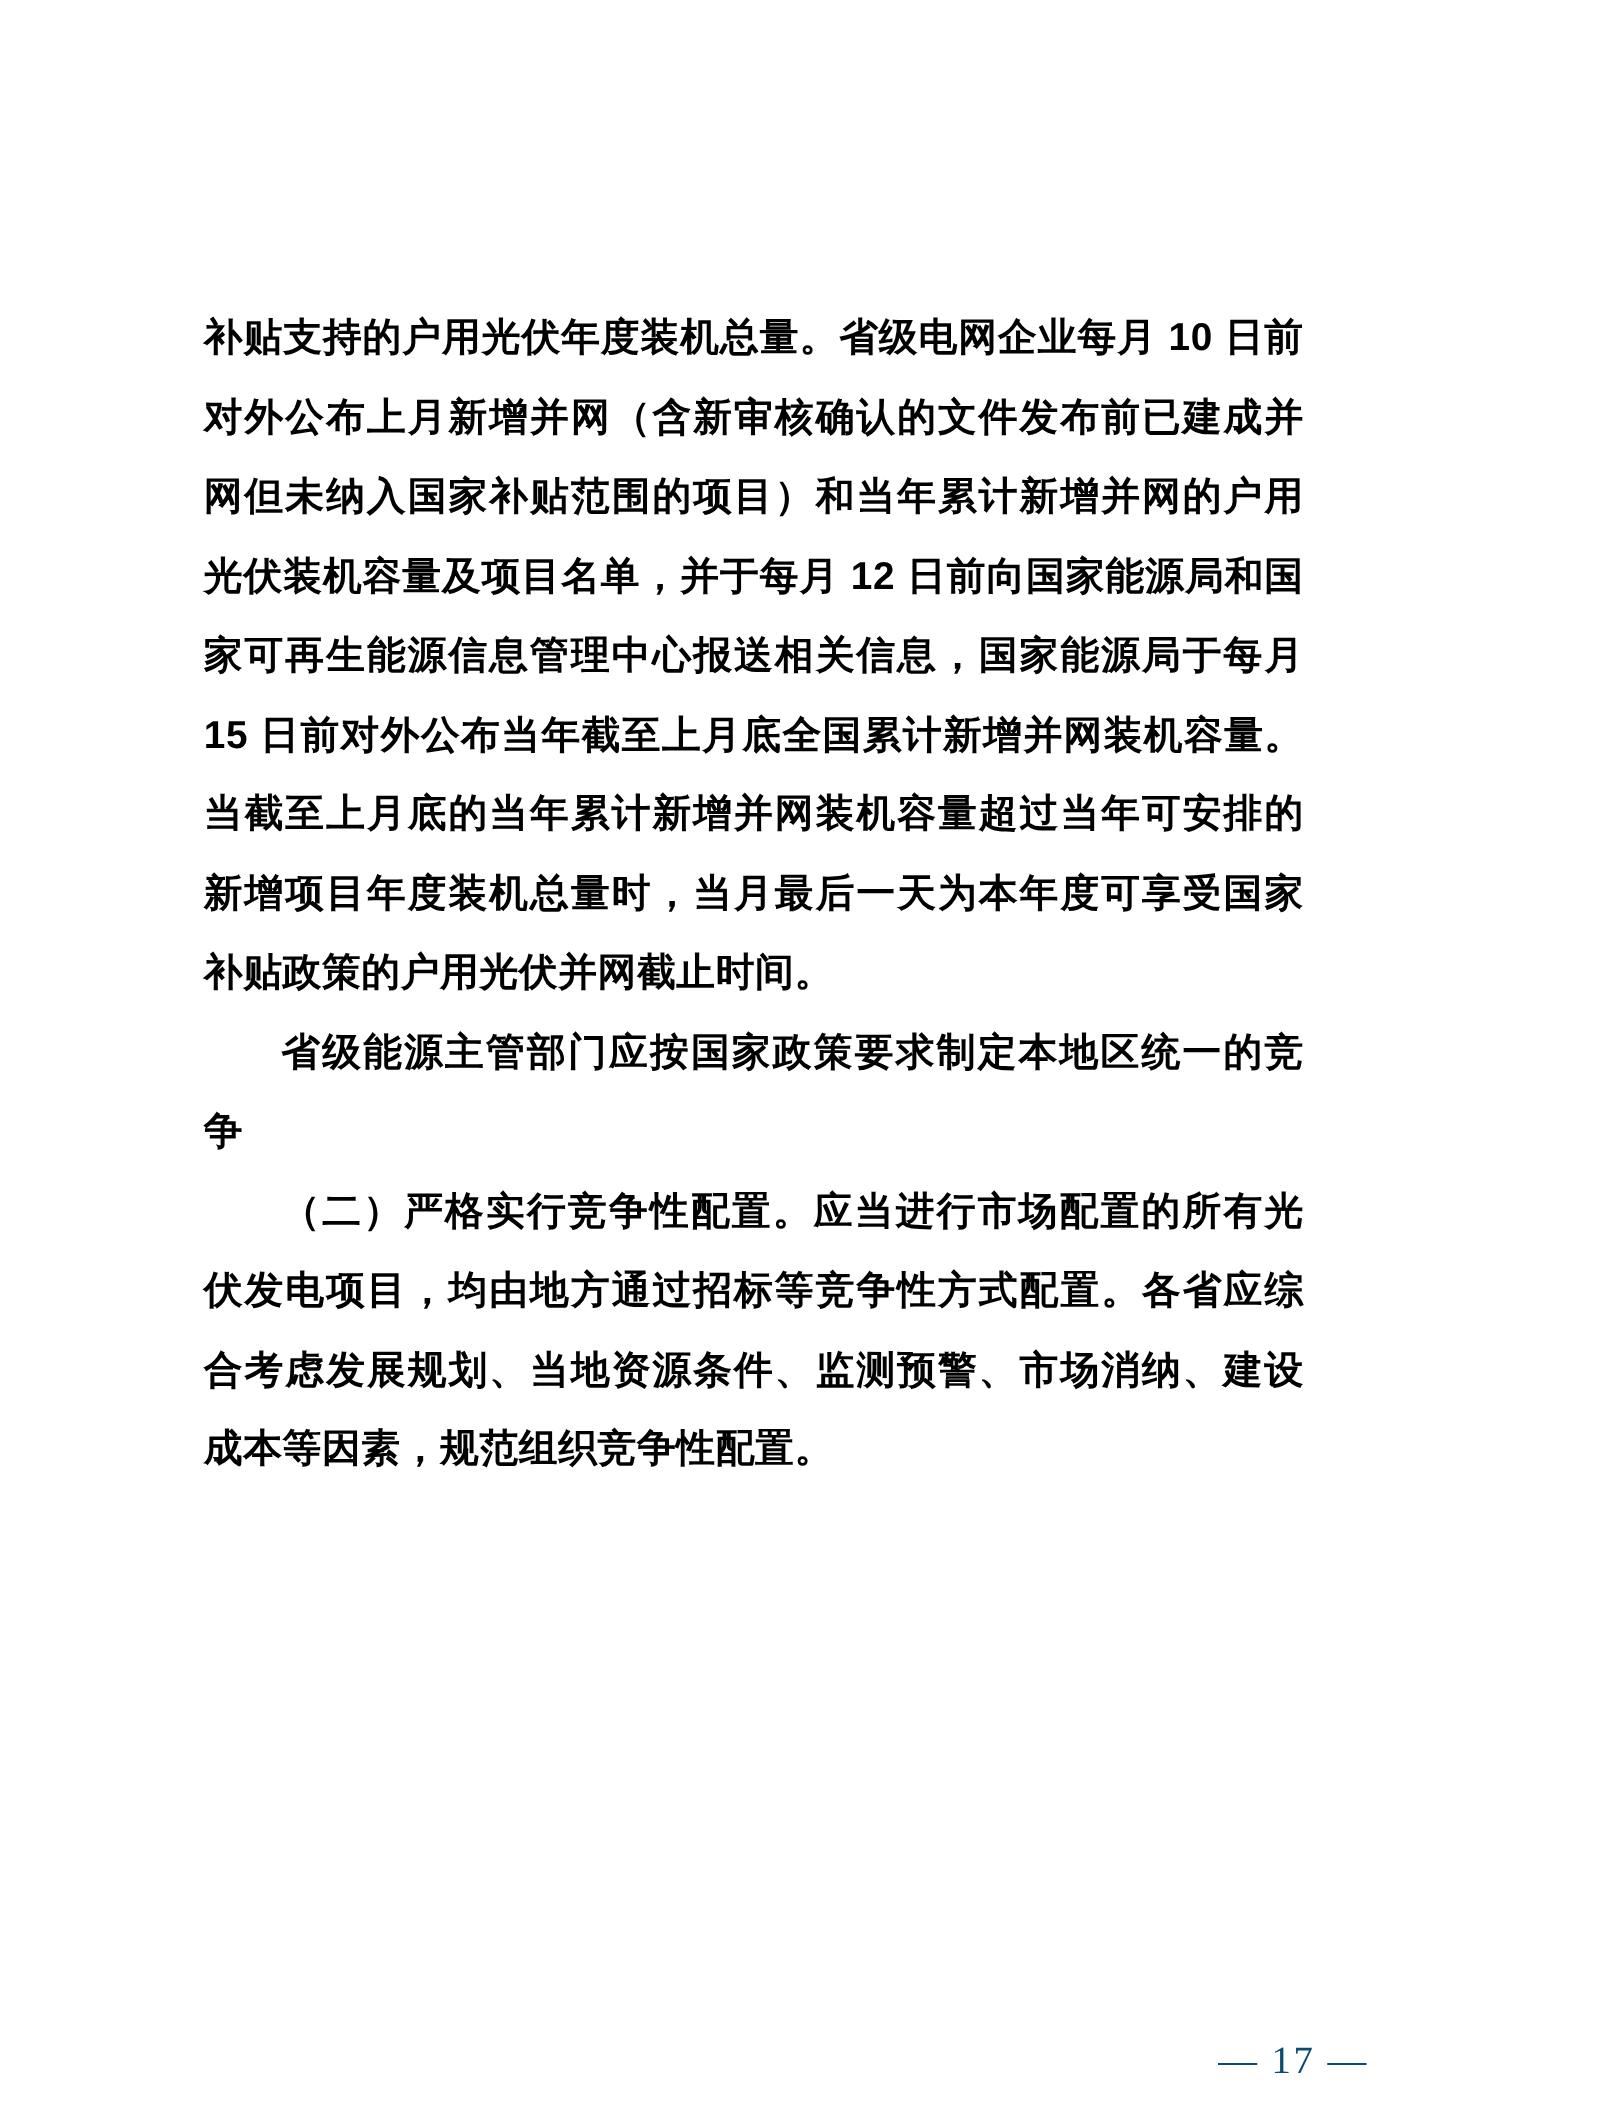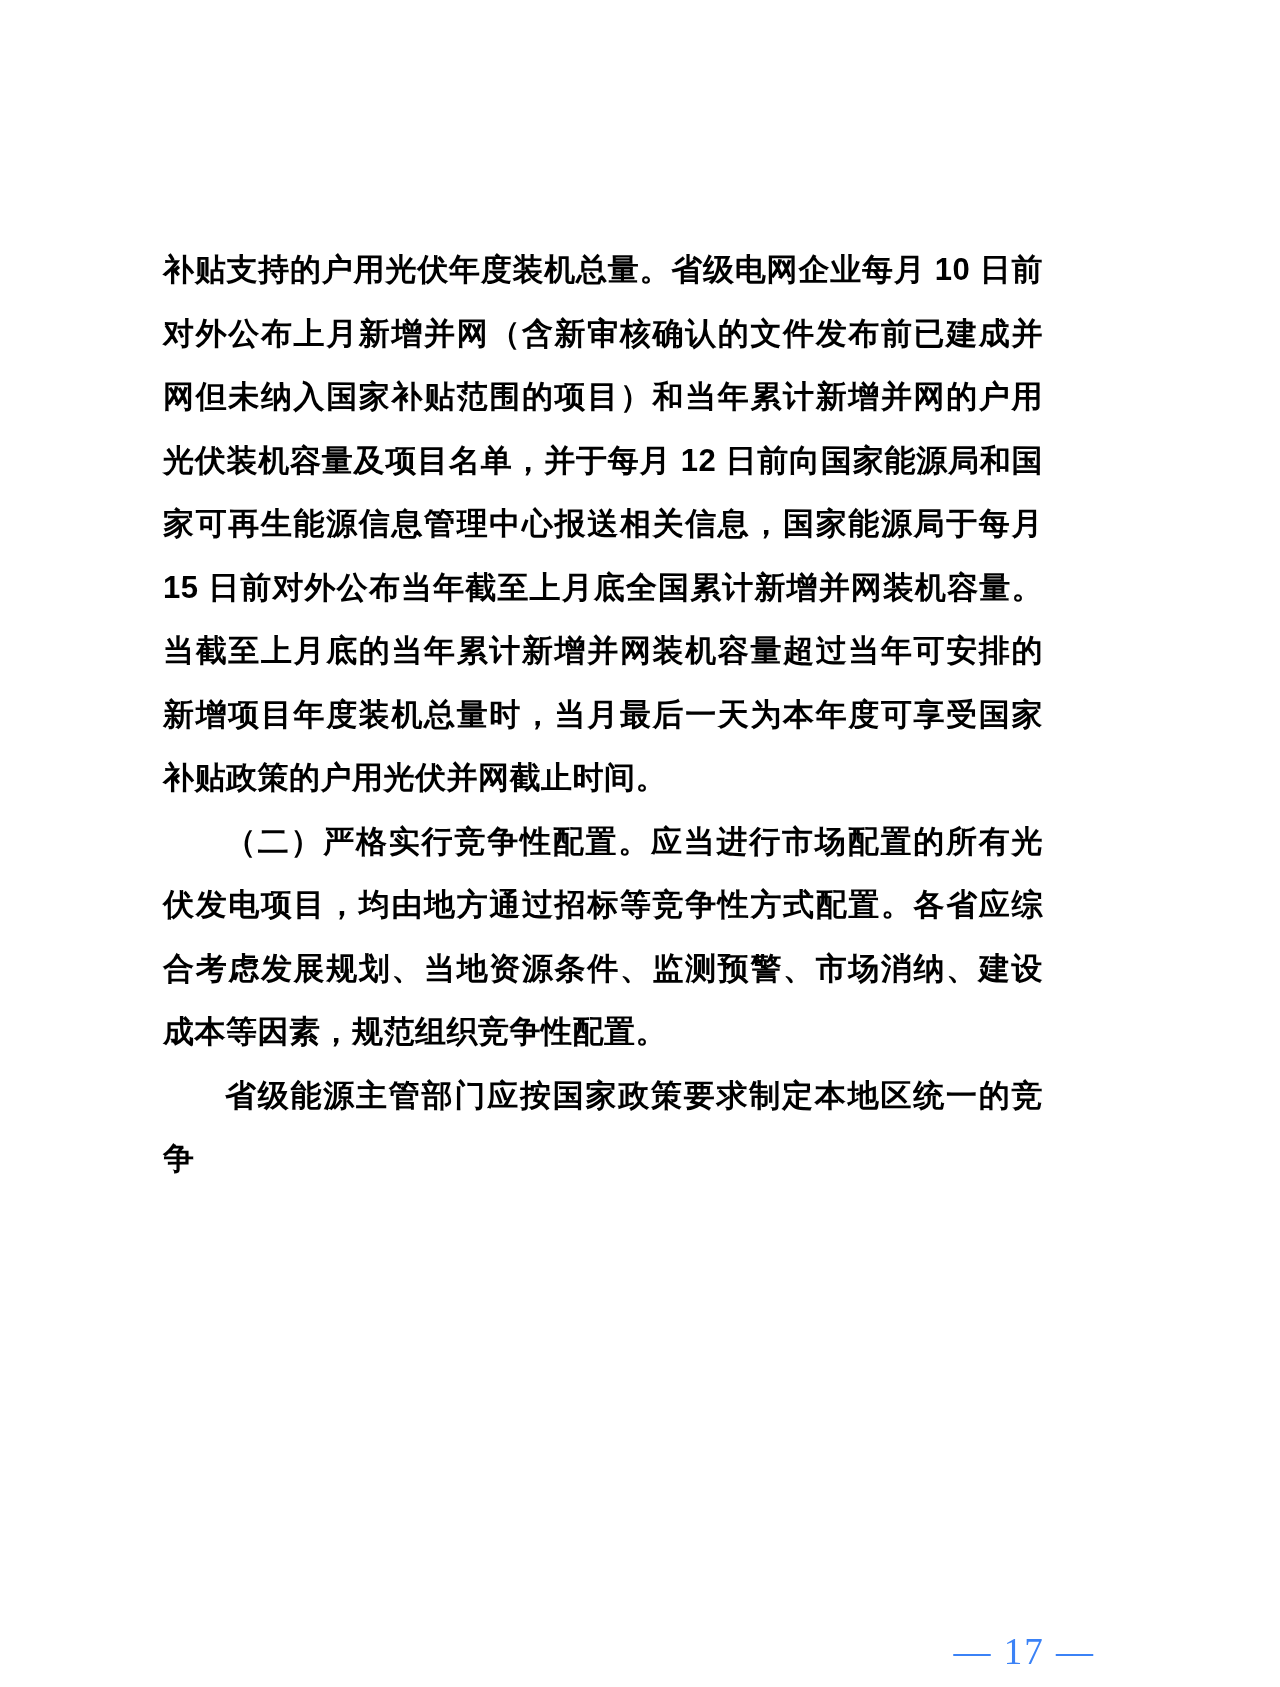--- a/index.html
+++ b/index.html
@@ -43,34 +43,34 @@
     text-indent: 2em;
   }
   .heading {
     font-weight: 700;
   }
   .page-number {
     position: absolute;
     top: 1602px;
     right: 185px;
     font-family: "Liberation Serif", serif;
-    font-size: 37px;
+    font-size: 31px;
     font-weight: 400;
-    color: #3b82f6;
+    color: #0c4a6e;
     letter-spacing: 2px;
     white-space: nowrap;
     text-align: center;
   }
 </style>
 </head>
 <body>
 
 <div class="page">
 
   <div class="text-block">
     <p class="body-par">补贴支持的户用光伏年度装机总量。省级电网企业每月 10 日前对外公布上月新增并网（含新审核确认的文件发布前已建成并网但未纳入国家补贴范围的项目）和当年累计新增并网的户用光伏装机容量及项目名单，并于每月 12 日前向国家能源局和国家可再生能源信息管理中心报送相关信息，国家能源局于每月 15 日前对外公布当年截至上月底全国累计新增并网装机容量。当截至上月底的当年累计新增并网装机容量超过当年可安排的新增项目年度装机总量时，当月最后一天为本年度可享受国家补贴政策的户用光伏并网截止时间。</p>
+    <p class="body-par indent">省级能源主管部门应按国家政策要求制定本地区统一的竞争</p>
     <p class="body-par indent">（二）严格实行竞争性配置。应当进行市场配置的所有光伏发电项目，均由地方通过招标等竞争性方式配置。各省应综合考虑发展规划、当地资源条件、监测预警、市场消纳、建设成本等因素，规范组织竞争性配置。</p>
-    <p class="body-par indent">省级能源主管部门应按国家政策要求制定本地区统一的竞争</p>
   </div>
 
   <div class="page-number">— 17 —</div>
 
 </div>
 
 </body></html>

